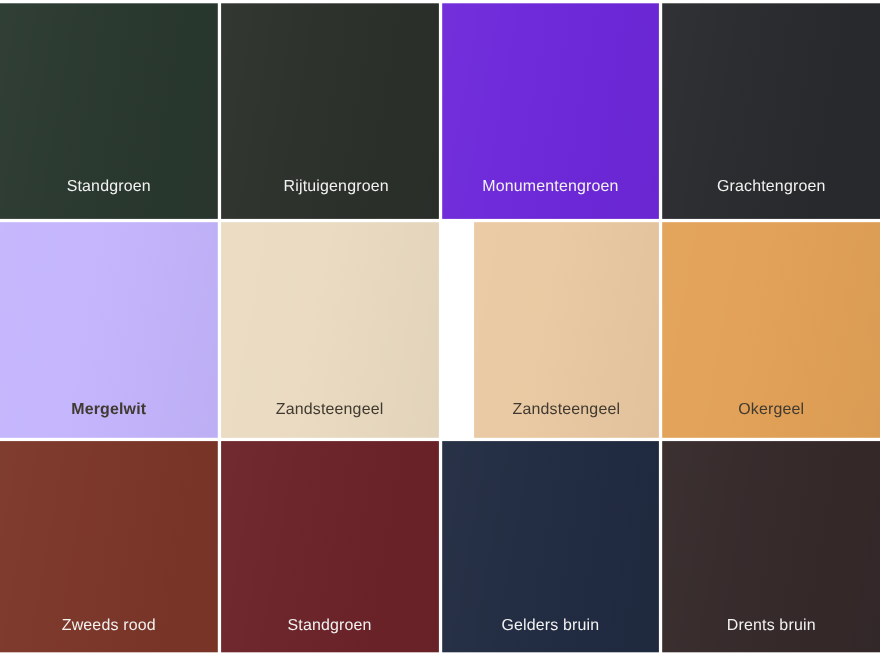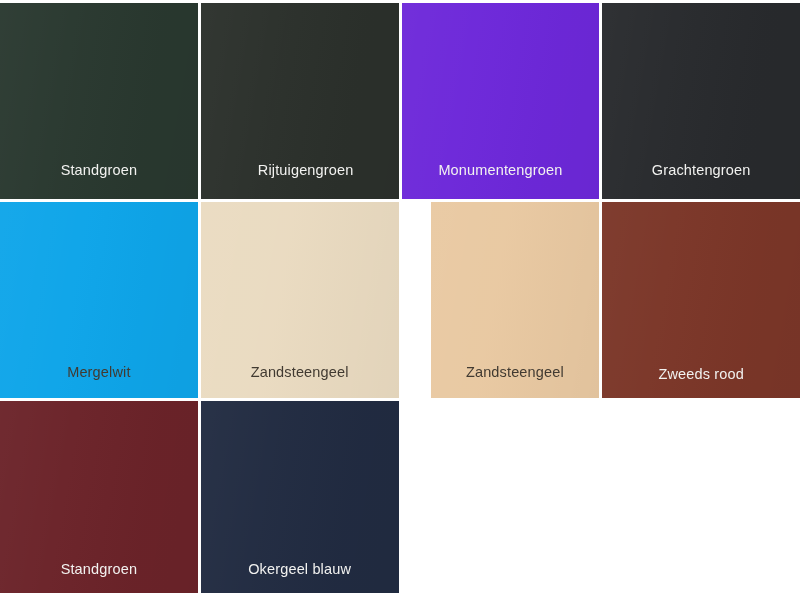--- a/index.html
+++ b/index.html
@@ -81,39 +81,45 @@
   </div>
 
   <div class="swatch row-top" style="background-color: #6d28d9;">
     <span class="swatch-label label-light">Monumentengroen</span>
   </div>
 
   <div class="swatch row-top" style="background-color: rgb(40, 42, 45);">
     <span class="swatch-label label-light">Grachtengroen</span>
   </div>
 
-  <div class="swatch row-middle" style="background-color: #0ea5e9;">
+  <div class="swatch row-middle" style="background-color: #c4b5fd; font-weight: bold;">
     <span class="swatch-label label-dark">Mergelwit</span>
   </div>
 
   <div class="swatch row-middle" style="background-color: rgb(234, 219, 193);">
     <span class="swatch-label label-dark">Zandsteengeel</span>
   </div>
 
   <div class="swatch row-middle" style="background-color: rgb(233, 201, 162); margin-left: 29px;">
     <span class="swatch-label label-dark">Zandsteengeel</span>
   </div>
 
+  <div class="swatch row-middle" style="background-color: rgb(226, 161, 87);">
+    <span class="swatch-label label-dark">Okergeel</span>
+  </div>
 
   <div class="swatch row-bottom" style="background-color: rgb(123, 54, 40); justify-content: center;">
     <span class="swatch-label label-light">Zweeds rood</span>
   </div>
 
   <div class="swatch row-bottom" style="background-color: rgb(107, 35, 41);">
     <span class="swatch-label label-light">Standgroen</span>
   </div>
 
   <div class="swatch row-bottom" style="background-color: rgb(33, 43, 65);">
-    <span class="swatch-label label-light">Okergeel blauw</span>
+    <span class="swatch-label label-light">Gelders bruin</span>
   </div>
 
+  <div class="swatch row-bottom" style="background-color: rgb(53, 41, 42);">
+    <span class="swatch-label label-light">Drents bruin</span>
+  </div>
 
 </div>
 
 </body></html>

